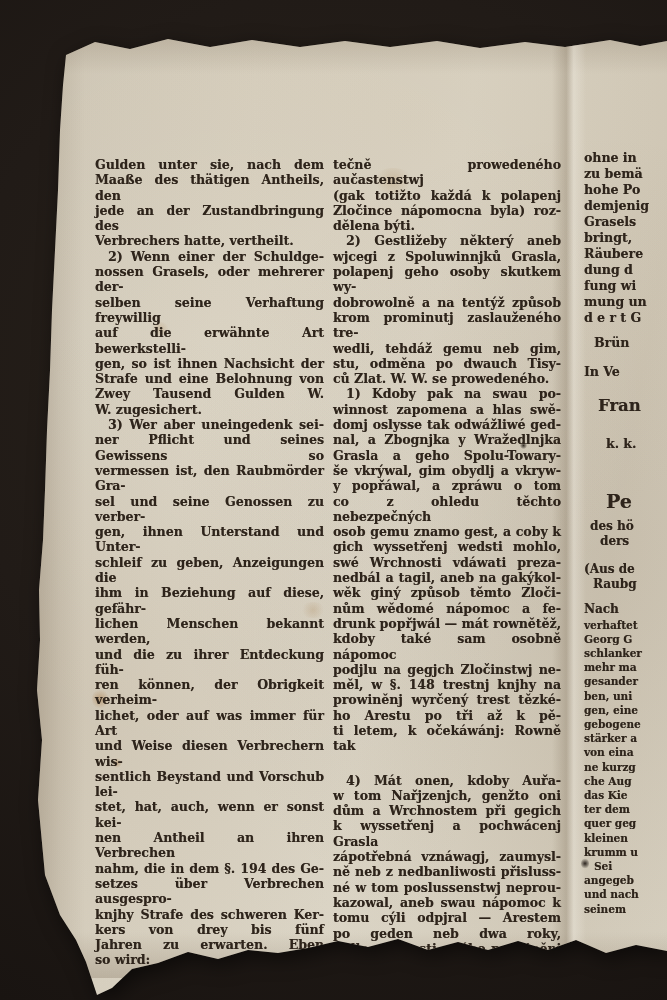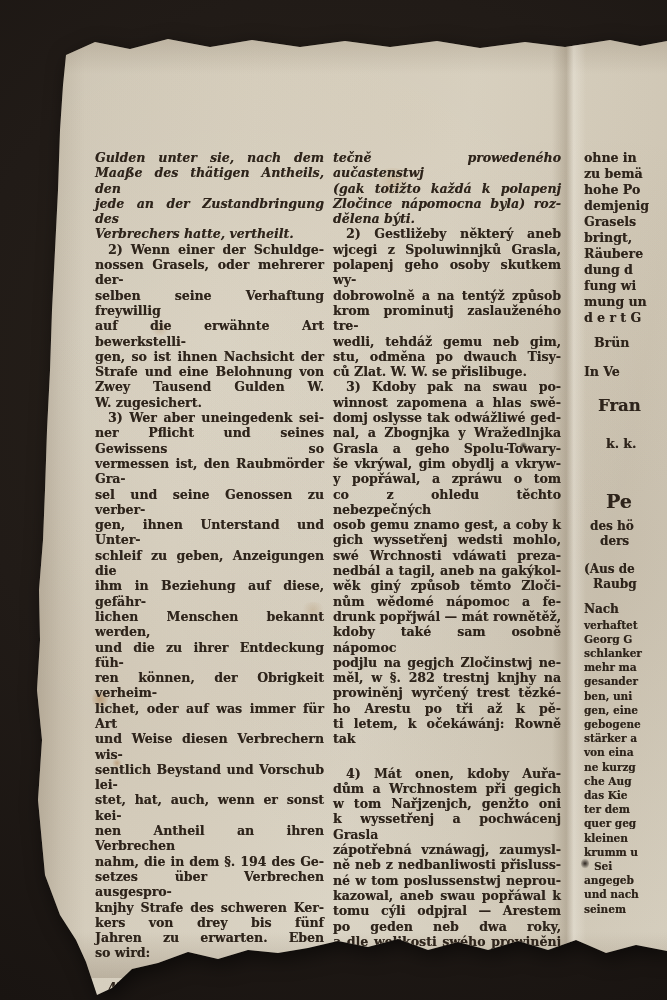--- a/index.html
+++ b/index.html
@@ -44,21 +44,21 @@
 
   .col{position:absolute;color:#2e241b;font-family:"DejaVu Serif",serif;font-weight:700;
        text-shadow:0.2px 0.2px 0.4px rgba(46,36,27,0.55);}
   .col-german{left:95px;top:146px;width:229px;}
   .col-czech{left:333px;top:146px;width:228px;}
   .col-right{left:584px;top:150px;width:115px;}
   .line{font-size:12.5px;line-height:15.3px;text-align:justify;text-align-last:justify;}
   .line.last{text-align-last:auto;}
   .line.indent{text-indent:13px;}
   .para{margin-top:0;}
-  .para:first-child{margin-top:4px;font-style:italic;}
+  .para:first-child{margin-top:11px;}
   .para.gap{margin-top:19px;}
 
   .rb .line{text-align:left;text-align-last:auto;}
   .rb-body16 .line{font-size:12.5px;line-height:16px;}
   .rb-small13 .line{font-size:12px;line-height:14.5px;}
   .rb-small11 .line{font-size:10.5px;line-height:14.2px;}
   .rb-big .line{font-size:16.5px;line-height:18px;}
   .rb-huge .line{font-size:19px;line-height:21px;}
 </style>
 </head>
@@ -132,55 +132,55 @@
             <div class="line last">dělena býti.</div>
           </div>
           <div class="para">
             <div class="line indent">2) Gestližeby některý aneb</div>
             <div class="line">wjcegi z Spoluwinnjků Grasla,</div>
             <div class="line">polapenj geho osoby skutkem wy-</div>
             <div class="line">dobrowolně a na tentýž způsob</div>
             <div class="line">krom prominutj zaslauženého tre-</div>
             <div class="line">wedli, tehdáž gemu neb gim,</div>
             <div class="line">stu, odměna po dwauch Tisy-</div>
-            <div class="line last">ců Zlat. W. W. se přislibuge.</div>
-          </div>
-          <div class="para">
-            <div class="line indent">3) Kdoby pak na swau po-</div>
+            <div class="line last">ců Zlat. W. W. se prowedeného.</div>
+          </div>
+          <div class="para">
+            <div class="line indent">1) Kdoby pak na swau po-</div>
             <div class="line">winnost zapomena a hlas swě-</div>
             <div class="line">domj oslysse tak odwážliwé ged-</div>
             <div class="line">nal, a Zbognjka y Wražedlnjka</div>
             <div class="line">Grasla a geho Spolu-Towary-</div>
             <div class="line">še vkrýwal, gim obydlj a vkryw-</div>
             <div class="line">y popřáwal, a zpráwu o tom</div>
             <div class="line">co z ohledu těchto nebezpečných</div>
             <div class="line">osob gemu znamo gest, a coby k</div>
             <div class="line">gich wyssetřenj wedsti mohlo,</div>
             <div class="line">swé Wrchnosti vdáwati preza-</div>
             <div class="line">nedbál a tagil, aneb na gakýkol-</div>
             <div class="line">wěk giný způsob těmto Zloči-</div>
             <div class="line">nům wědomé nápomoc a fe-</div>
             <div class="line">drunk popřjwál — mát rownětěž,</div>
             <div class="line">kdoby také sam osobně nápomoc</div>
             <div class="line">podjlu na gegjch Zločinstwj ne-</div>
-            <div class="line">měl, w §. 282 trestnj knjhy na</div>
+            <div class="line">měl, w §. 148 trestnj knjhy na</div>
             <div class="line">prowiněnj wyrčený trest tězké-</div>
             <div class="line">ho Arestu po tři až k pě-</div>
             <div class="line">ti letem, k očekáwánj: Rowně</div>
             <div class="line last">tak</div>
           </div>
           <div class="para gap">
             <div class="line indent">4) Mát onen, kdoby Auřa-</div>
+            <div class="line">w tom Nařjzenjch, genžto oni</div>
             <div class="line">dům a Wrchnostem při gegich</div>
-            <div class="line">w tom Nařjzenjch, genžto oni</div>
             <div class="line">k wyssetřenj a pochwácenj Grasla</div>
             <div class="line">zápotřebná vznáwagj, zaumysl-</div>
             <div class="line">ně neb z nedbanliwosti přisluss-</div>
             <div class="line">né w tom poslussenstwj neprou-</div>
-            <div class="line">kazowal, aneb swau popřáwal k</div>
+            <div class="line">kazowal, aneb swau nápomoc k</div>
             <div class="line">tomu cýli odpjral — Arestem</div>
             <div class="line">po geden neb dwa roky,</div>
             <div class="line">a dle welikosti swého prowiněnj</div>
             <div class="line">y také přísným trestem na těle</div>
             <div class="line">pokaranu býti. Poněwadž setaké</div>
             <div class="line">přihoditi může, žeby někdo gy-</div>
             <div class="line">stau zpráwů a vkažky o opsa-</div>
             <div class="line last">ném Zločinu vdati mohl, ale sam</div>
           </div>
         </div>

